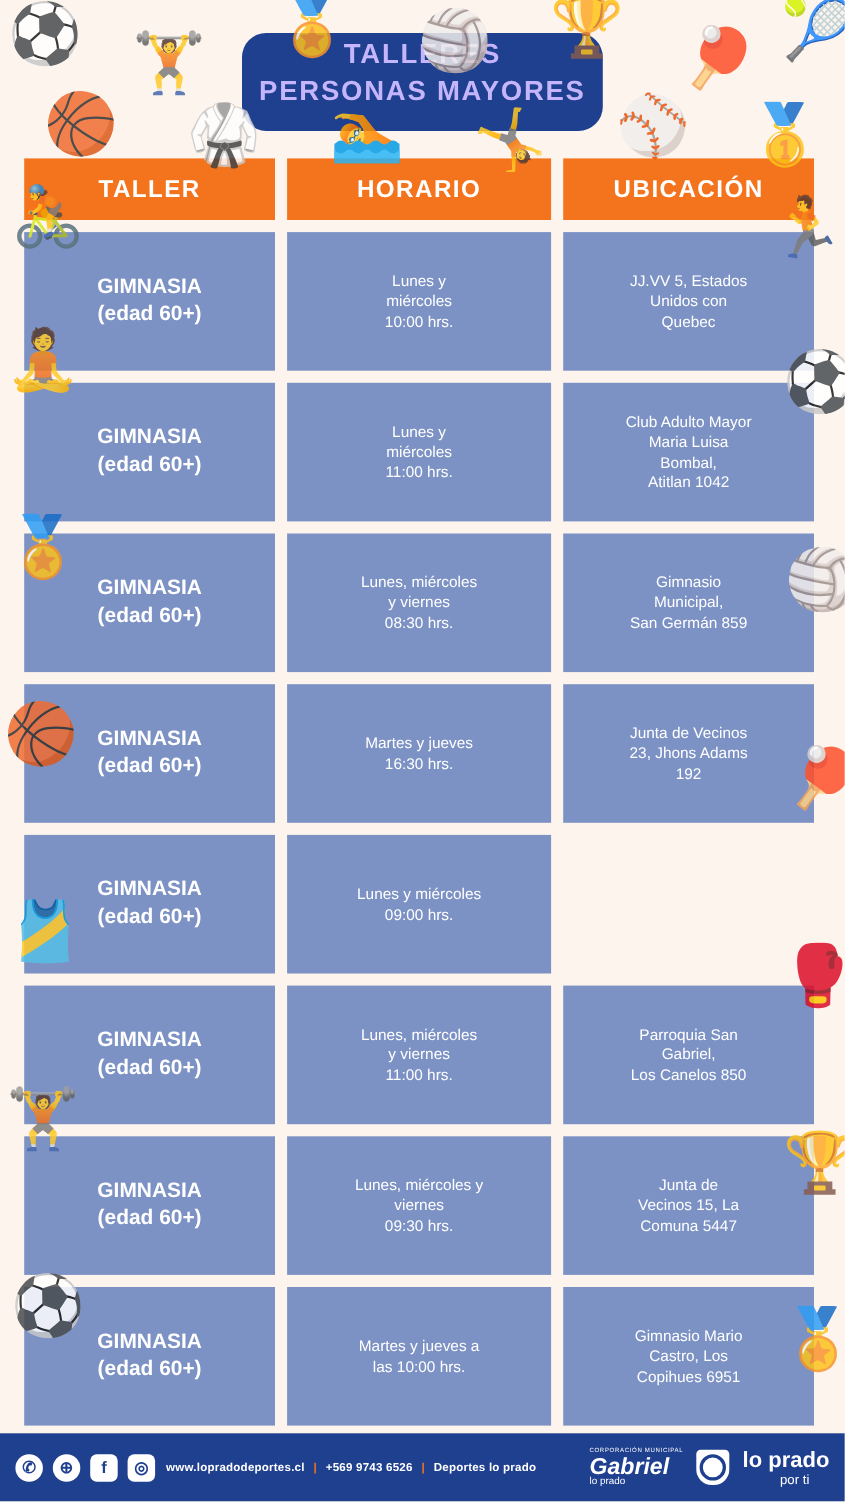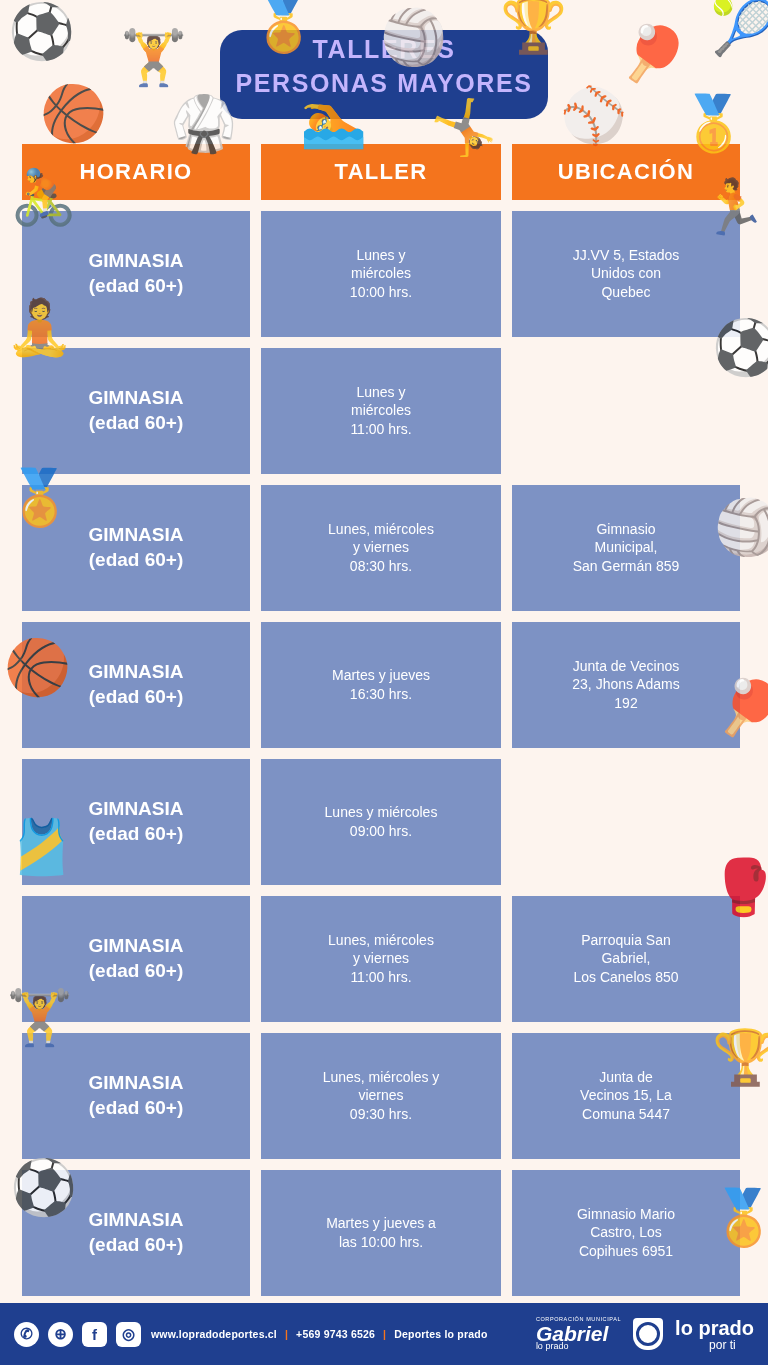--- a/index.html
+++ b/index.html
@@ -239,22 +239,22 @@
   <div class="title-wrap">
     <div class="title-card">
       <div class="line">TALLERES</div>
       <div class="line">PERSONAS MAYORES</div>
     </div>
   </div>
 
   <div class="table">
 
     <div class="row">
+      <div class="head-cell">TALLER</div>
       <div class="head-cell">HORARIO</div>
-      <div class="head-cell">TALLER</div>
       <div class="head-cell">UBICACIÓN</div>
     </div>
 
     <div class="row">
       <div class="cell workshop">
         <div class="cell-inner">
           <span>GIMNASIA</span>
           <span class="age">(edad 60+)</span>
         </div>
       </div>
@@ -274,20 +274,26 @@
       <div class="cell workshop">
         <div class="cell-inner">
           <span>GIMNASIA</span>
           <span class="age">(edad 60+)</span>
         </div>
       </div>
       <div class="cell schedule">
         <div class="cell-inner">Lunes y
 miércoles
 11:00 hrs.</div>
+      </div>
+      <div class="cell location">
+        <div class="cell-inner">Club Adulto Mayor
+Maria Luisa
+Bombal,
+Atitlan 1042</div>
       </div>
     </div>
 
     <div class="row">
       <div class="cell workshop">
         <div class="cell-inner">
           <span>GIMNASIA</span>
           <span class="age">(edad 60+)</span>
         </div>
       </div>

